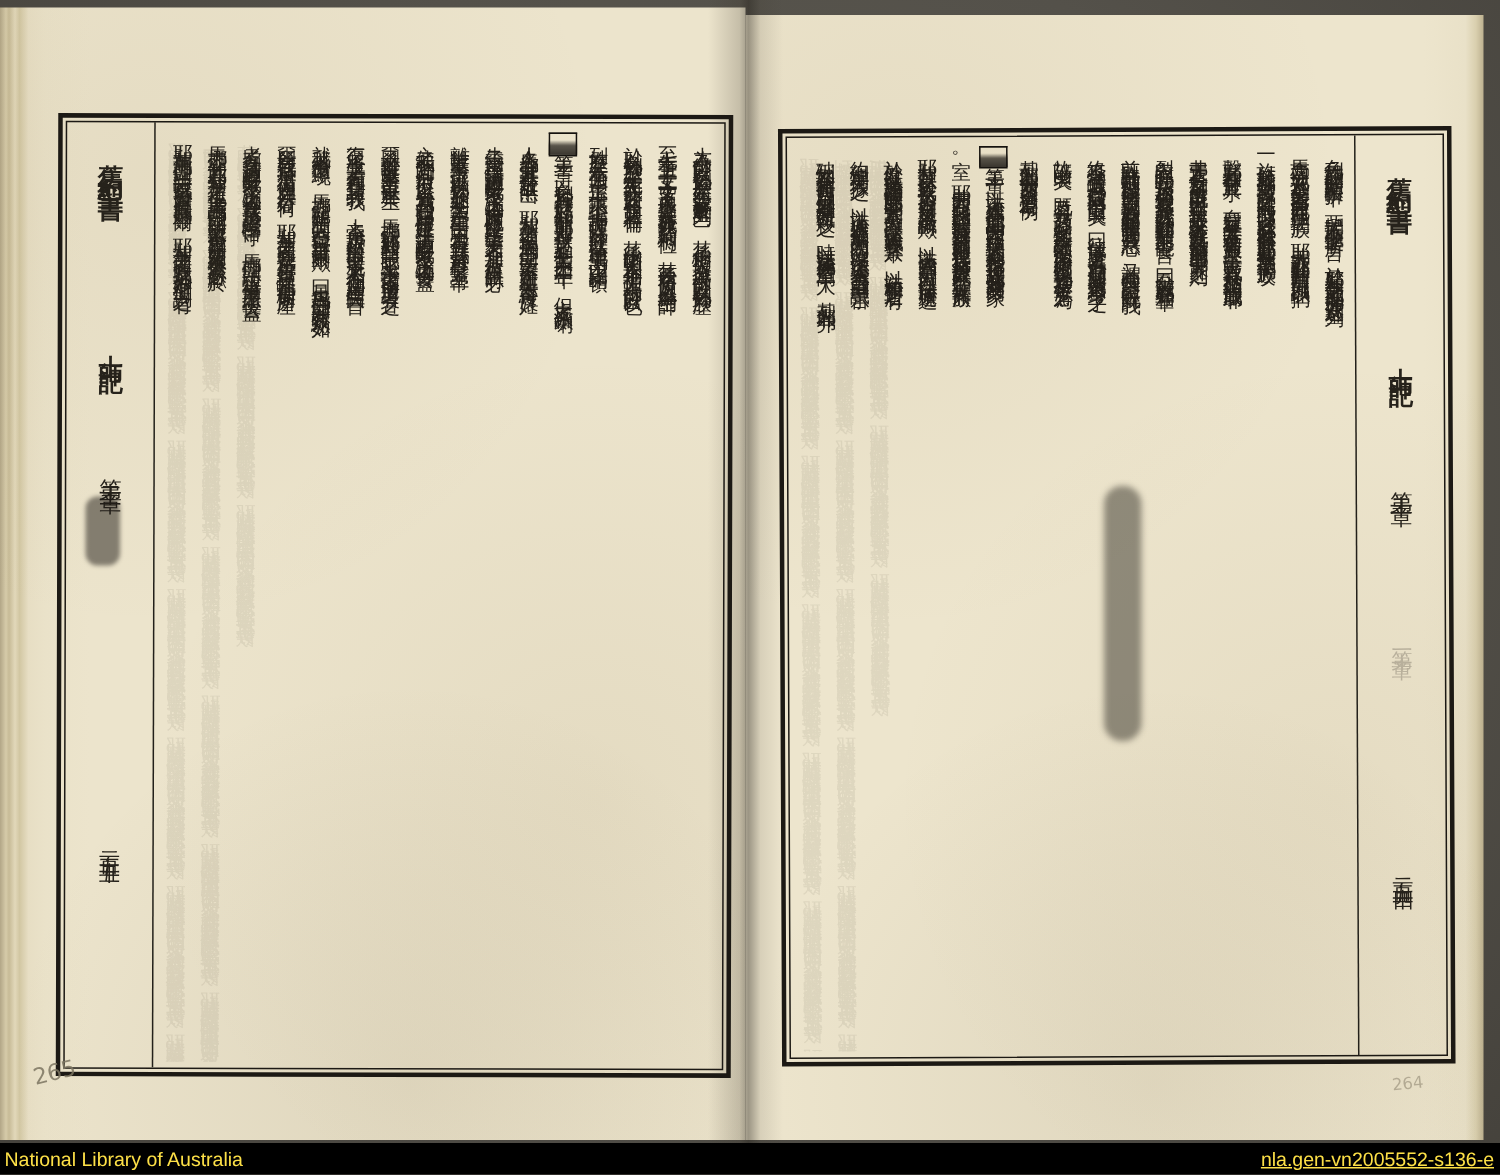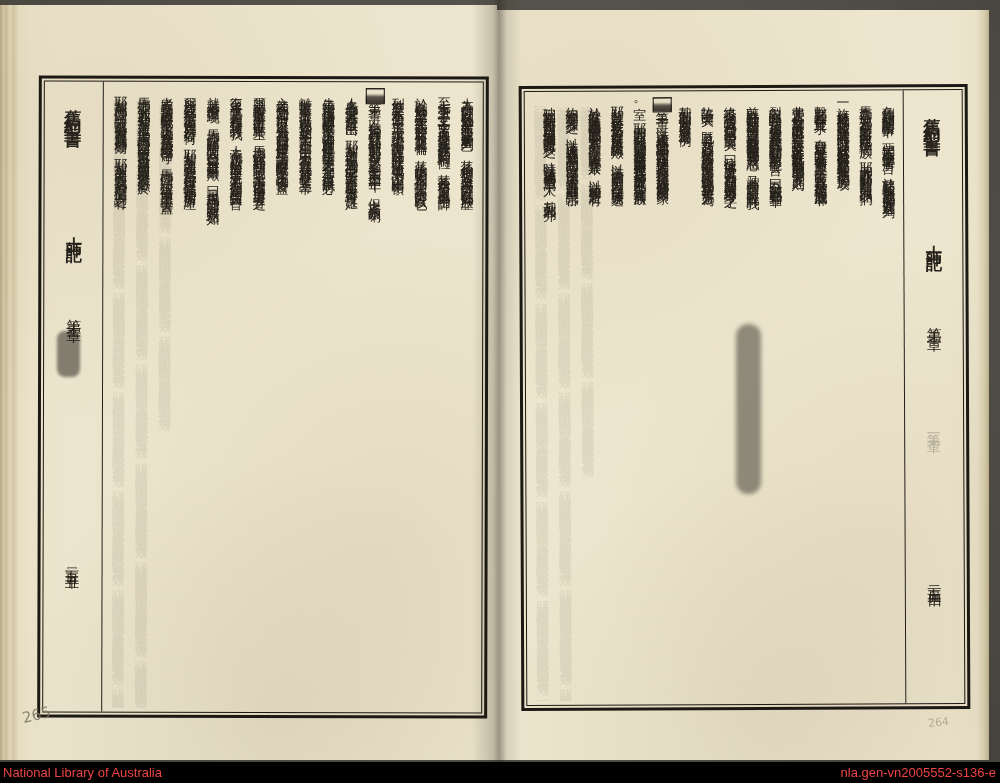--- a/index.html
+++ b/index.html
@@ -52,23 +52,23 @@
   .smudge{position:absolute;pointer-events:none;}
   .smudge-big{left:736px;top:324px;width:25px;height:170px;background:rgba(32,28,22,.45);
       border-radius:12px;filter:blur(2px);}
   .smudge-margin{left:57px;top:331px;width:23px;height:46px;background:rgba(28,24,19,.5);
       border-radius:8px;filter:blur(1.5px);}
   .pencil{position:absolute;font-family:"DejaVu Sans",sans-serif;}
   .pencil-l{left:22px;top:706px;font-size:15px;color:#7d7662;transform:rotate(-14deg);opacity:.85;}
   .pencil-r{left:928px;top:716px;font-size:11px;color:#a79e88;transform:rotate(-6deg);opacity:.8;}
   
   .bar{position:absolute;left:0;top:762px;width:1000px;height:21px;background:#000;
-       color:#ef4444;font-family:"Liberation Sans",sans-serif;font-size:13px;line-height:21px;}
+       color:#fde047;font-family:"Liberation Sans",sans-serif;font-size:13px;line-height:21px;}
   .bar .lib{position:absolute;left:3px;top:0;}
-  .bar .ident{position:absolute;right:4px;top:0;}
+  .bar .ident{position:absolute;right:4px;top:0;text-decoration:underline;}
 </style>
 </head>
 <body>
 
 <div class="scene">
 
   <div class="paper paper-left"></div>
   <div class="paper paper-right"></div>
   <div class="gutter"></div>
 

